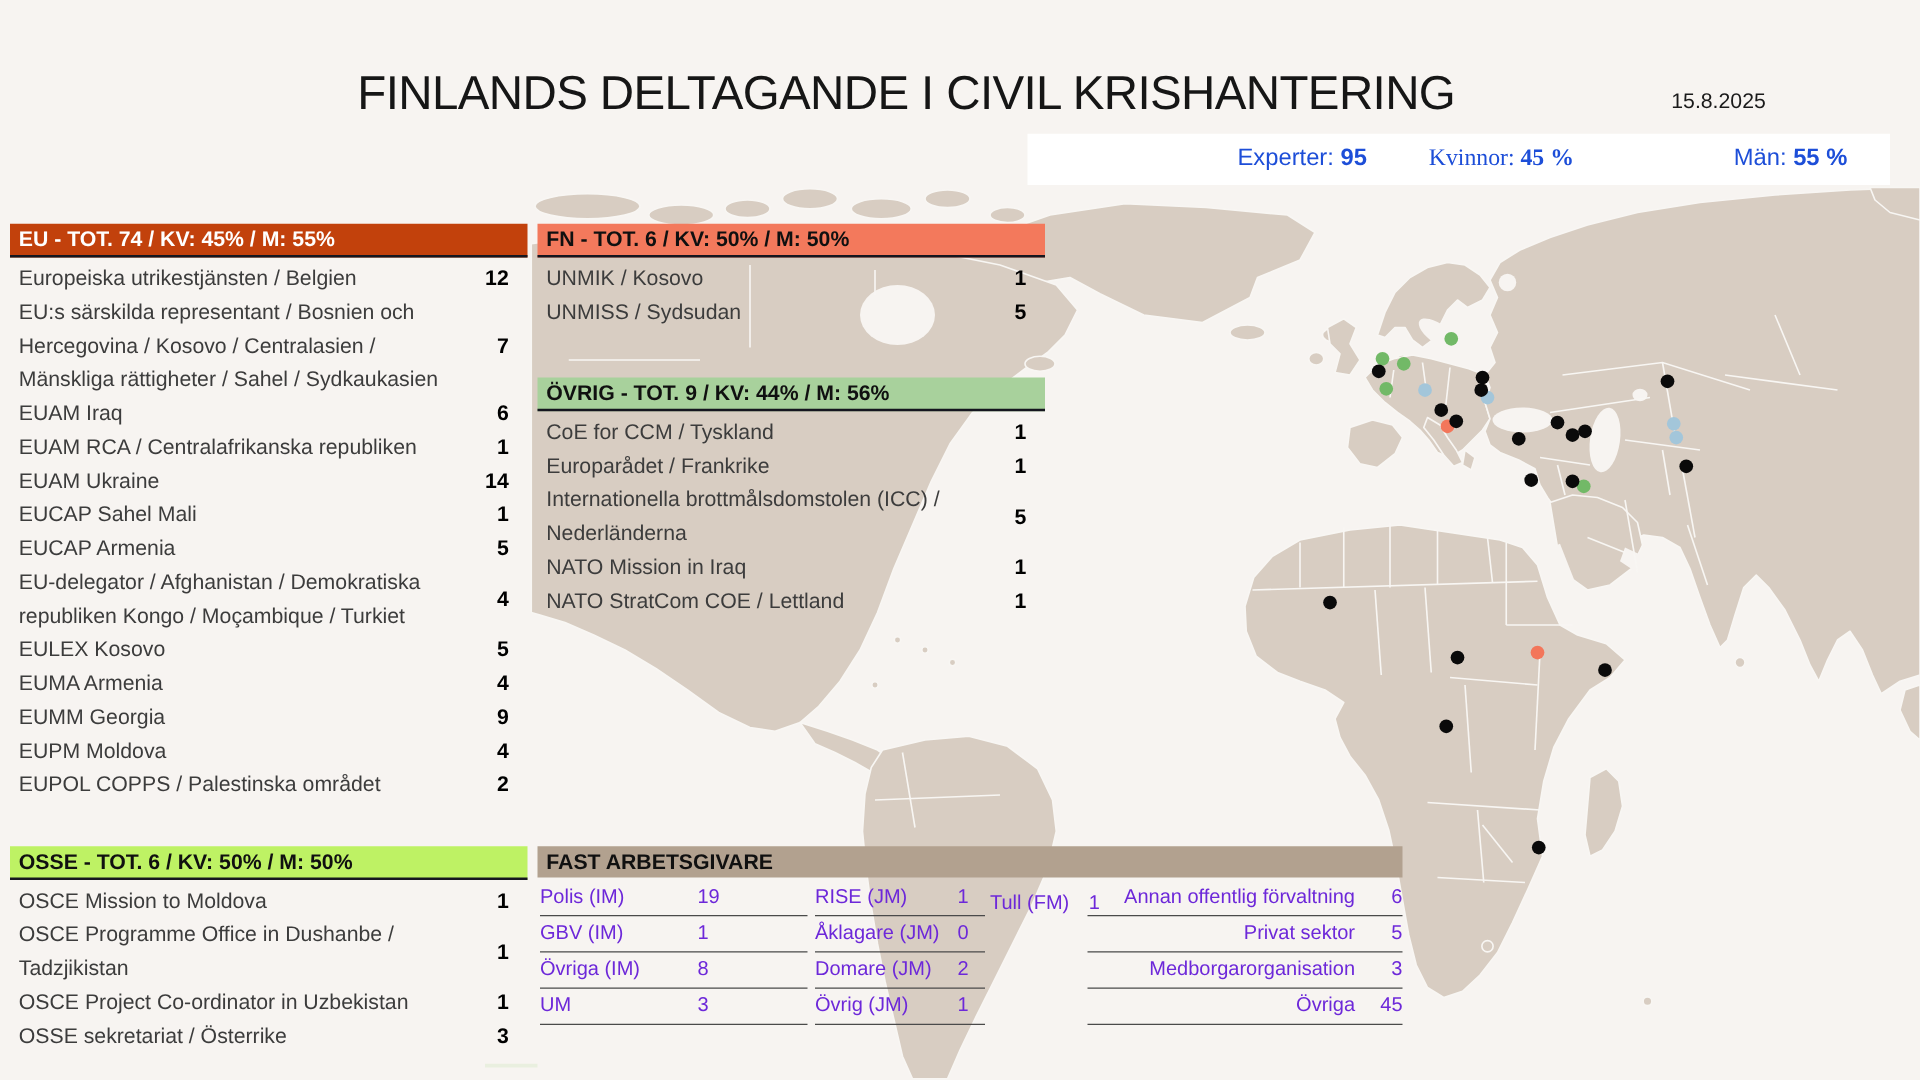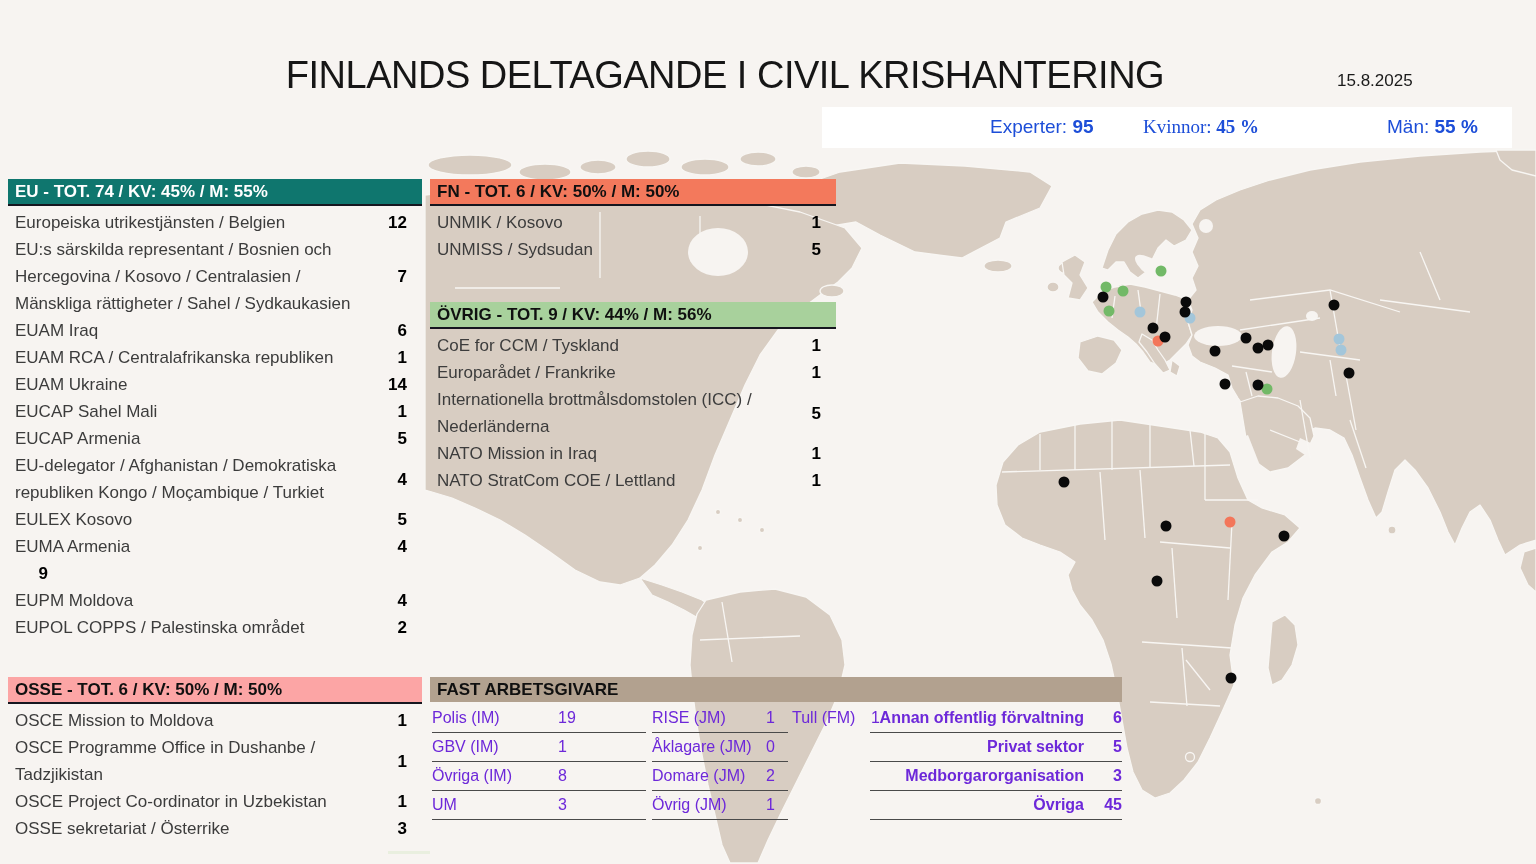--- a/index.html
+++ b/index.html
@@ -17,49 +17,49 @@
   #report-date{left:1337px;top:71px;font-size:17px;color:#1a1a1a;}
   .stat{top:116px;font-size:19px;color:#1d4ed8;}
   .stat b{font-weight:bold;}
   #stat-experts{left:990px;}
   #stat-women{left:1143px;font-family:Liberation Serif, serif;}
   #stat-men{left:1355px;margin-left:32px;}
   
   .panel{position:absolute;z-index:2;}
   .panel-header{font-weight:bold;font-size:17px;line-height:19px;padding:3px 4px 3px 7px;border-bottom:2px solid #15161f;color:#101010;white-space:nowrap;}
   #panel-eu{left:8px;top:179px;width:414px;}
-  #panel-eu .panel-header{background:#0f766e;color:#ffffff;}
+  #panel-eu .panel-header{background:#c2410c;color:#ffffff;}
   #panel-fn{left:430px;top:179px;width:406px;}
   #panel-fn .panel-header{background:#f3795c;}
   #panel-ovrig{left:430px;top:302px;width:406px;}
   #panel-ovrig .panel-header{background:#a8d19c;}
   #panel-osse{left:8px;top:677px;width:414px;}
-  #panel-osse .panel-header{background:#fca5a5;}
+  #panel-osse .panel-header{background:#bef264;}
   #panel-emp{left:430px;top:677px;width:692px;height:146px;}
   #panel-emp .panel-header{background:#b2a18f;border-bottom:none;}
   .rows{padding-top:3px;}
   .row{display:flex;align-items:center;font-size:17px;line-height:27px;}
   .row .lbl{flex:1;color:#3c3c3c;padding:0 6px 0 7px;}
   .row .val{width:40px;text-align:right;font-weight:bold;color:#000;padding-right:15px;}
   
   .emp-cols{position:relative;height:118px;}
   .emp-col{position:absolute;top:2px;}
   .emp-c1{left:2px;width:214px;}
   .emp-c2{left:222px;width:136px;}
   .emp-c3{left:362px;width:88px;}
   .emp-c4{left:440px;width:252px;}
   .emp-row{display:flex;align-items:center;height:28px;font-size:16px;color:#6d28d9;border-bottom:1px solid #4a4a4a;}
-  .emp-c3 .emp-row{border-bottom:none;}
+  .emp-c3 .emp-row{border-bottom:none;align-items:flex-end;}
   .emp-c1 .emp-row .elbl{width:126px;}
   .emp-c1 .emp-row .eval{flex:1;text-align:left;}
   .emp-c2 .emp-row .elbl{flex:1;}
   .emp-c2 .emp-row .eval{width:22px;text-align:left;}
   .emp-c3 .emp-row .elbl{flex:1;}
   .emp-c3 .emp-row .eval{width:16px;text-align:right;}
-  .emp-c4 .emp-row{justify-content:flex-end;font-weight:bold;}
+  .emp-c4 .emp-row{justify-content:flex-end;}
   .emp-c4 .emp-row .elbl{text-align:right;}
   .emp-c4 .emp-row .eval{width:26px;text-align:right;margin-left:12px;}
   #faint-line{position:absolute;left:388px;top:851px;width:42px;height:3px;background:#e9efdf;z-index:2;}
 </style>
 </head>
 <body>
 
 <svg id="world-map" viewBox="0 0 1536 864" xmlns="http://www.w3.org/2000/svg">
   <g fill="#d8cdc2" stroke="#f8f6f3" stroke-width="1.3" stroke-linejoin="round">
 
@@ -254,20 +254,21 @@
       </div>
     <div class="row">
         <span class="lbl">EULEX Kosovo</span>
         <span class="val">5</span>
       </div>
     <div class="row">
         <span class="lbl">EUMA Armenia</span>
         <span class="val">4</span>
       </div>
     <div class="row">
+        <span class="lbl">EUMM Georgia</span>
         <span class="val">9</span>
       </div>
     <div class="row">
         <span class="lbl">EUPM Moldova</span>
         <span class="val">4</span>
       </div>
     <div class="row">
         <span class="lbl">EUPOL COPPS / Palestinska området</span>
         <span class="val">2</span>
       </div>

